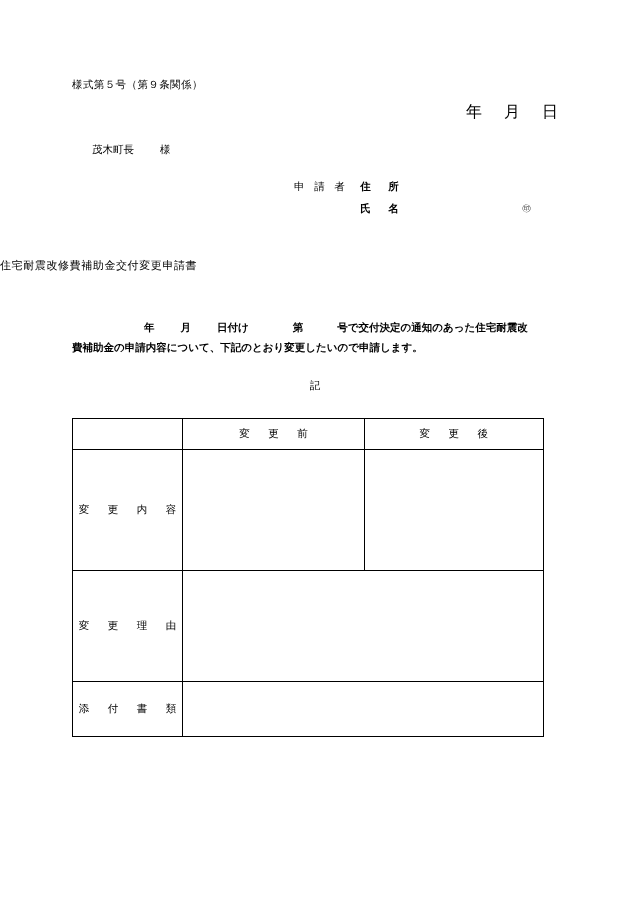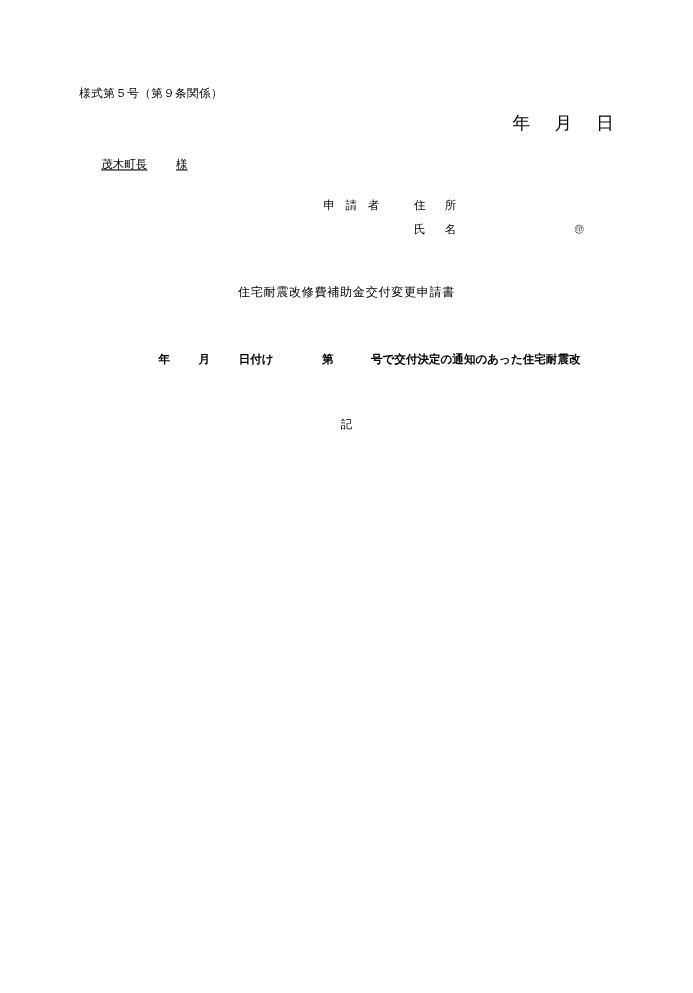--- a/index.html
+++ b/index.html
@@ -40,21 +40,20 @@
   .date-line span.sp {
     display: inline-block;
     width: 22px;
   }
   .addressee {
     position: absolute;
     left: 92px;
     top: 143px;
     font-size: 10.5px;
     white-space: nowrap;
-    text-decoration: underline;
   }
   .addressee .gap {
     display: inline-block;
     width: 26px;
   }
   .applicant {
     position: absolute;
     left: 264px;
     top: 180px;
     font-size: 10.5px;
@@ -64,35 +63,36 @@
     white-space: nowrap;
     margin-bottom: 8px;
     position: relative;
   }
   .applicant .lbl {
     letter-spacing: 3.5px;
     margin-left: 30px;
   }
   .applicant .fieldlbl {
     display: inline-block;
-    margin-left: 28px;
+    margin-left: 12px;
     letter-spacing: 3.5px;
+    font-weight: bold;
   }
   .applicant .seal {
     position: absolute;
     left: 258px;
     top: 0;
     font-size: 9px;
   }
   .doc-title {
     position: absolute;
     left: 0;
     top: 258px;
     width: 630px;
-    text-align: center;
+    text-align: left;
     font-size: 11px;
     letter-spacing: 0.6px;
   }
   .body-text {
     position: absolute;
     left: 72px;
     top: 318px;
     width: 490px;
     font-size: 10.5px;
     line-height: 1.95;
@@ -182,18 +182,46 @@
     <span class="row">
       <span class="lbl" style="visibility:hidden">申 請 者</span><span class="fieldlbl">氏　名</span>
       <span class="seal">㊞</span>
     </span>
   </div>
 
   <div class="doc-title">住宅耐震改修費補助金交付変更申請書</div>
 
   <div class="body-text">
     <span class="indent"></span><span>年</span><span class="b"></span><span>月</span><span class="b"></span><span>日付け</span><span class="b2"></span><span>第</span><span class="b3"></span><span>号で交付決定の通知のあった住宅耐震改</span><br>
+    <span>費補助金の申請内容について、下記のとおり変更したいので申請します。</span>
   </div>
 
   <div class="ki">記</div>
 
+  <table class="form">
+    <colgroup>
+      <col class="c1">
+        <col class="c2">
+        <col class="c3">
+    </colgroup>
+    <tbody>
+      <tr>
+        <td class="colhead"></td>
+        <td class="colhead">変　更　前</td>
+        <td class="colhead">変　更　後</td>
+      </tr>
+      <tr>
+        <td class="rowhead">変　更　内　容</td>
+        <td class="cell-empty"></td>
+        <td class="cell-empty"></td>
+      </tr>
+      <tr>
+        <td class="rowhead">変　更　理　由</td>
+        <td class="reason-cell" colspan="2"></td>
+      </tr>
+      <tr>
+        <td class="rowhead">添　付　書　類</td>
+        <td class="attach-cell" colspan="2"></td>
+      </tr>
+    </tbody>
+  </table>
 
 </div>
 
 </body></html>

